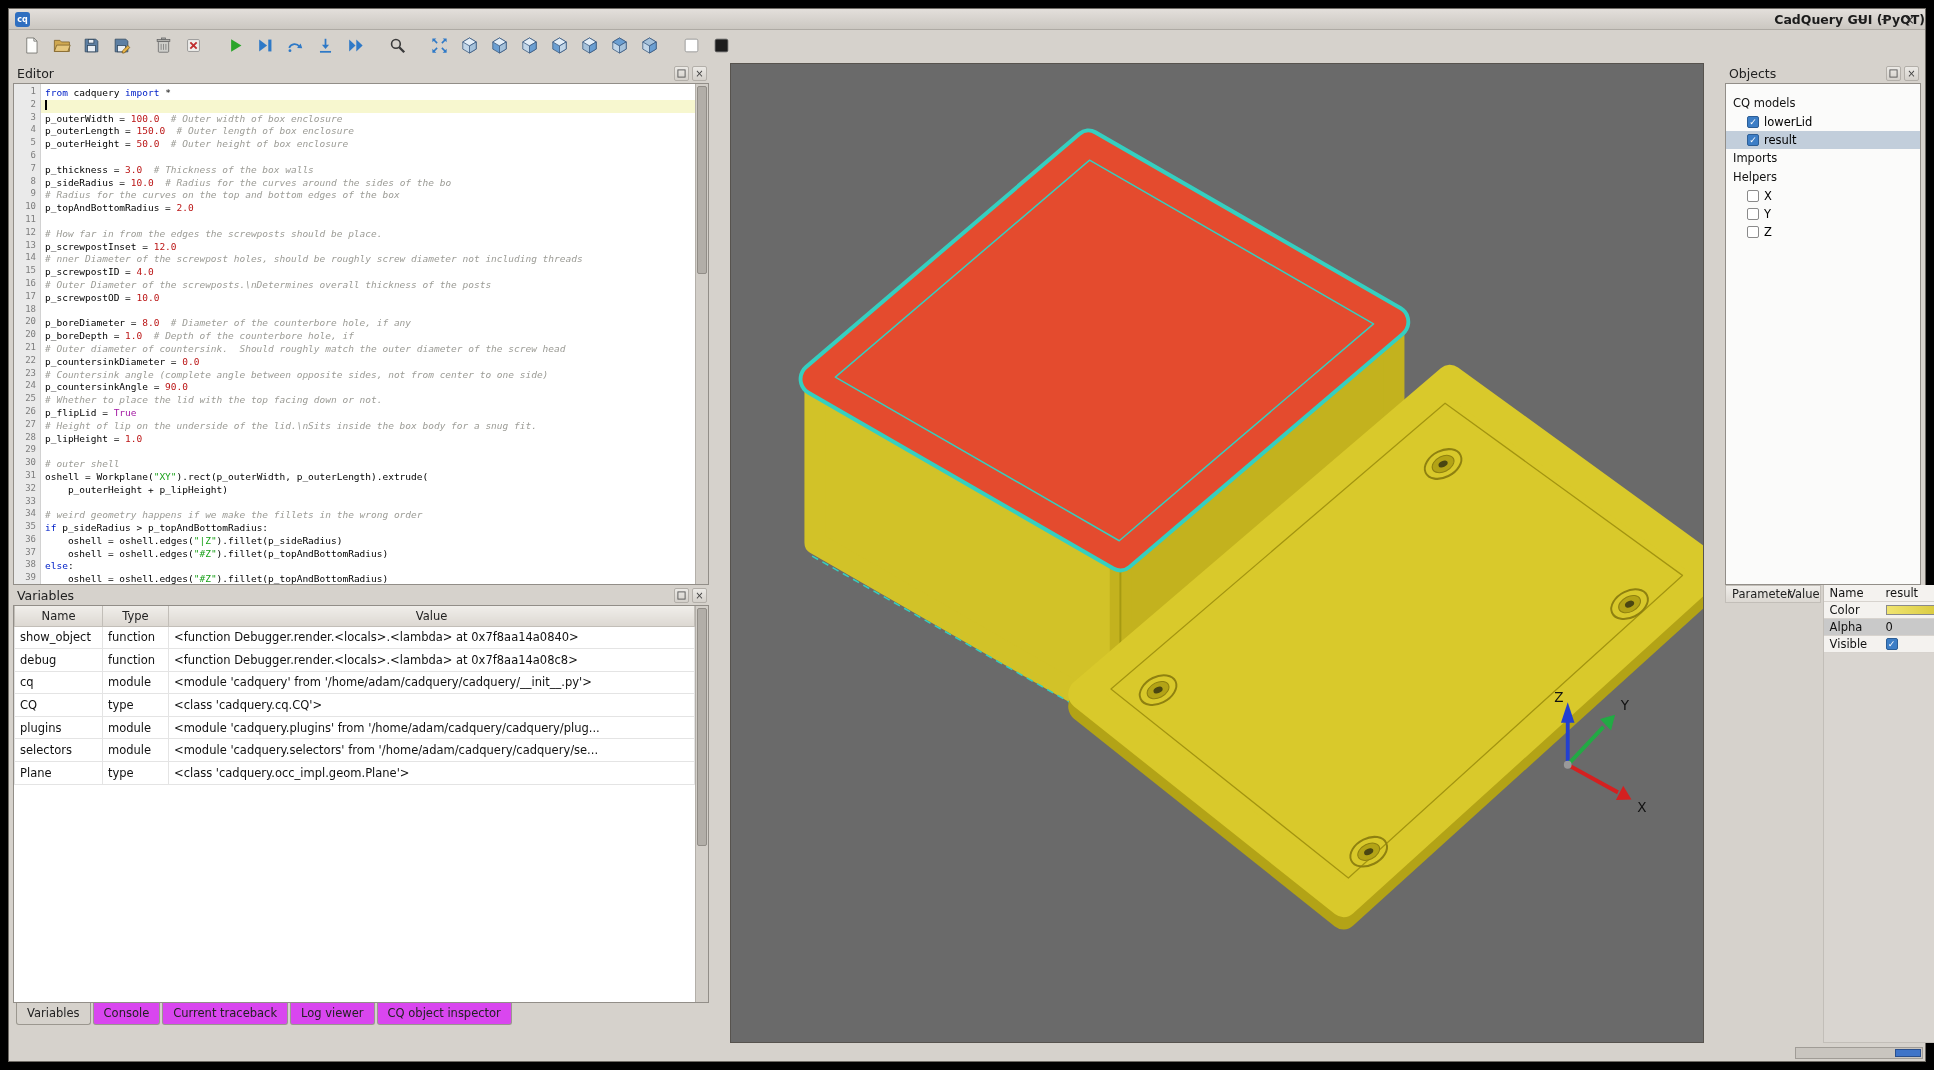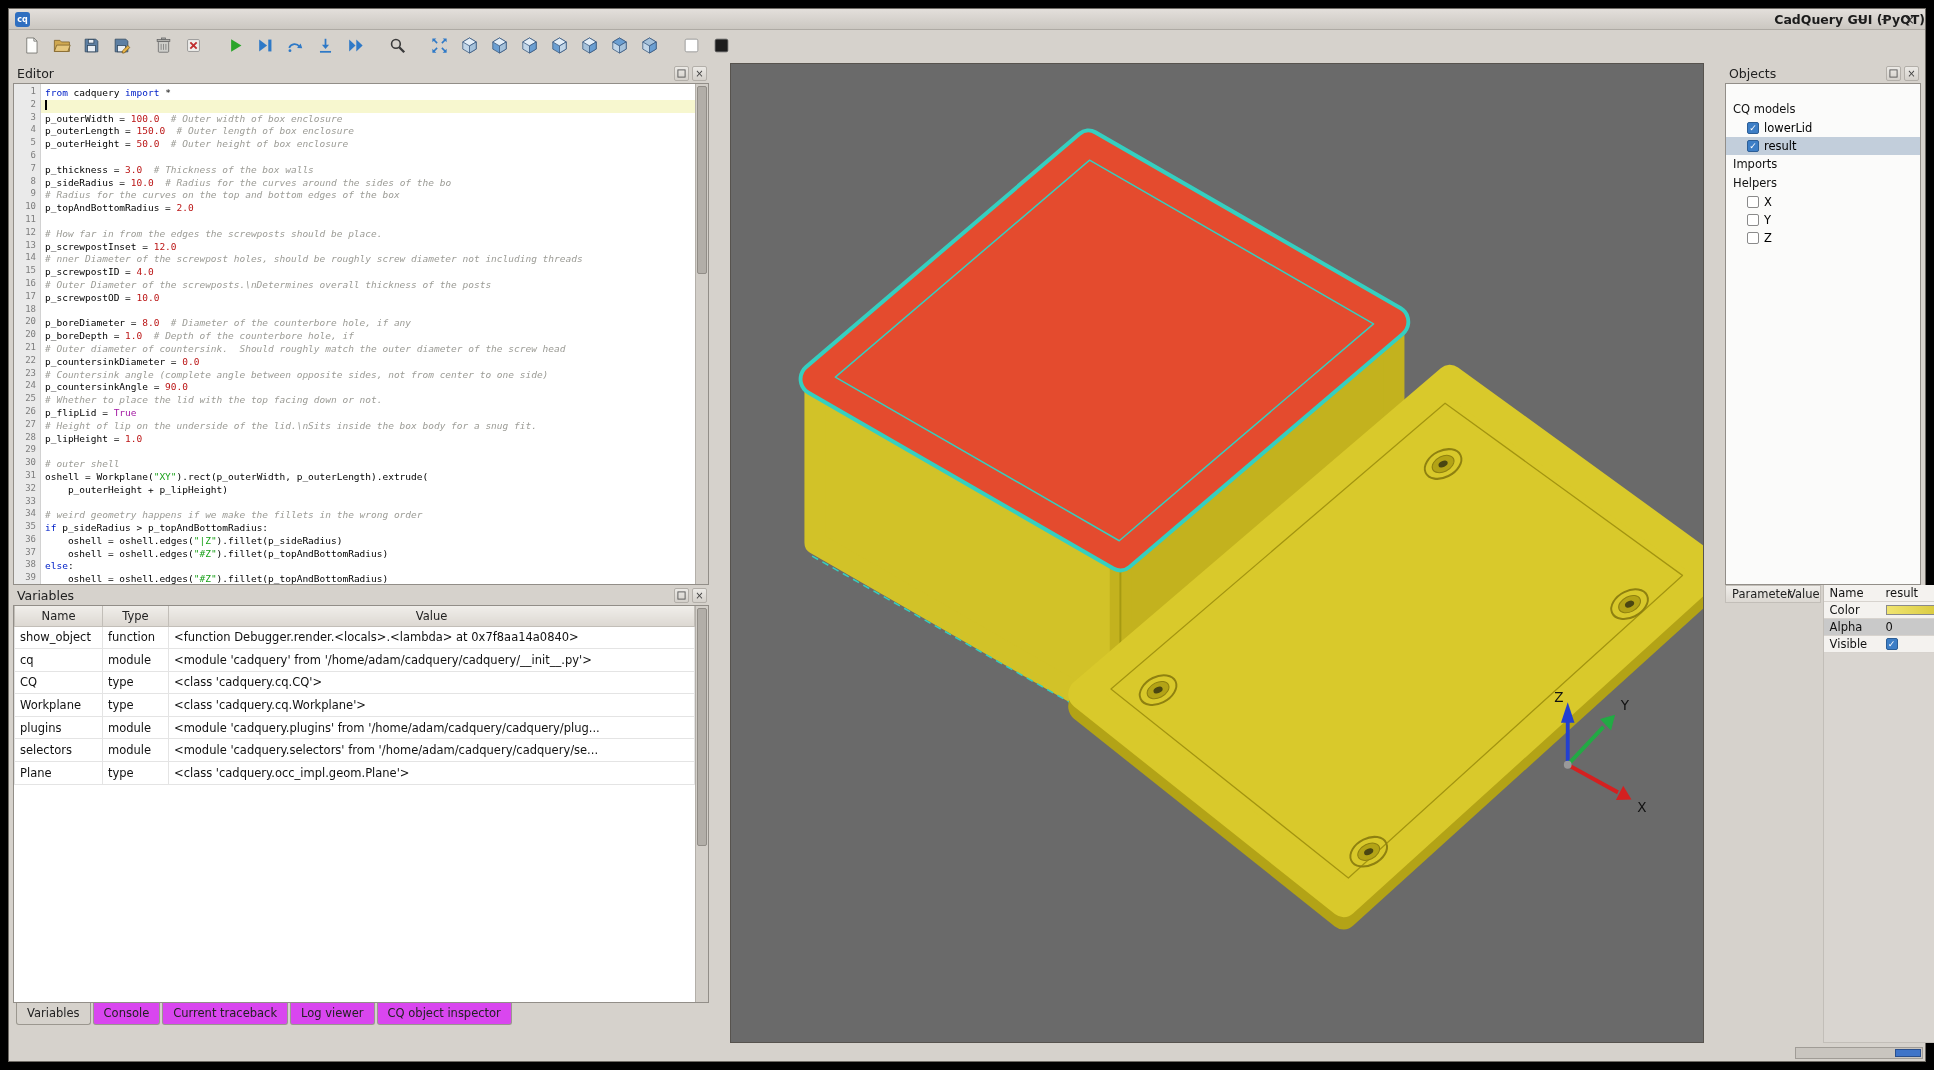--- a/index.html
+++ b/index.html
@@ -47,21 +47,21 @@
 table.vars{border-collapse:collapse;width:calc(100% - 13px);font-size:11.5px;table-layout:fixed}
 .vars th{background:linear-gradient(#f0eeea,#dcd8d2);border:1px solid #c2beb8;border-top:none;font-weight:normal;height:20px;font-size:11.5px;color:#222}
 .vars td{border:1px solid #e4e4e4;border-top:none;height:22.6px;padding:0 5px;color:#111;white-space:nowrap;overflow:hidden}
 .vars-thumb{height:60%}
 
 .tabbar{height:22px;flex:0 0 auto;display:flex;align-items:flex-start;padding-left:4px;gap:2px}
 .tab{font-size:11.5px;padding:3px 10px 4px;background:#d946ef;border:1px solid #9b978f;border-top:none;border-radius:0 0 3px 3px;color:#222}
 .tab.active{background:#d6d2cc;margin-top:-1px;padding-top:4px}
 
 .objects-panel{height:522px;flex:0 0 auto;display:flex;flex-direction:column;min-height:0}
-.tree{flex:1;background:#fbfbfa;border:1px solid #928e88;margin:0 1px;font-size:11.5px;padding-top:16px;overflow:hidden}
+.tree{flex:1;background:#fbfbfa;border:1px solid #928e88;margin:0 1px;font-size:11.5px;padding-top:10px;overflow:hidden}
 .tree-root{padding:2px 4px 3px 7px;color:#111}
 .tree-item{display:flex;align-items:center;gap:5px;padding:2px 4px 2px 21px}
 .tree-item.selected{background:var(--row-selected,#c2cedb)}
 .cb{width:12px;height:12px;flex:0 0 auto;border:1px solid #8a8a8a;background:#fff;font-size:9px;line-height:10px;text-align:center;color:#fff;border-radius:2px}
 .cb.on{background:var(--check-blue,#3d7ec6);border-color:#2c5e96}
 
 .params-panel{flex:1;display:flex;min-height:0}
 .param-head{display:flex;height:18px;flex:0 0 auto;align-items:center;background:linear-gradient(#f0eeea,#dcd8d2);border:1px solid #c2beb8;margin:0 1px;font-size:11.5px;color:#222}
 .param-head .ph-l{width:58px;padding-left:6px}
 .param-head .ph-v{flex:1;padding-left:4px}
@@ -388,33 +388,33 @@
                   <th>Value</th>
                 </tr>
               </thead>
             <tbody>
                 <tr>
                   <td>show_object</td>
                   <td>function</td>
                   <td>&lt;function Debugger.render.&lt;locals&gt;.&lt;lambda&gt; at 0x7f8aa14a0840&gt;</td>
                 </tr>
                 <tr>
+                  <td>debug</td>
+                  <td>function</td>
+                  <td>&lt;function Debugger.render.&lt;locals&gt;.&lt;lambda&gt; at 0x7f8aa14a08c8&gt;</td>
+                </tr>
+                <tr>
                   <td>cq</td>
                   <td>module</td>
                   <td>&lt;module 'cadquery' from '/home/adam/cadquery/cadquery/__init__.py'&gt;</td>
                 </tr>
                 <tr>
                   <td>CQ</td>
                   <td>type</td>
                   <td>&lt;class 'cadquery.cq.CQ'&gt;</td>
-                </tr>
-                <tr>
-                  <td>Workplane</td>
-                  <td>type</td>
-                  <td>&lt;class 'cadquery.cq.Workplane'&gt;</td>
                 </tr>
                 <tr>
                   <td>plugins</td>
                   <td>module</td>
                   <td>&lt;module 'cadquery.plugins' from '/home/adam/cadquery/cadquery/plug...</td>
                 </tr>
                 <tr>
                   <td>selectors</td>
                   <td>module</td>
                   <td>&lt;module 'cadquery.selectors' from '/home/adam/cadquery/cadquery/se...</td>

